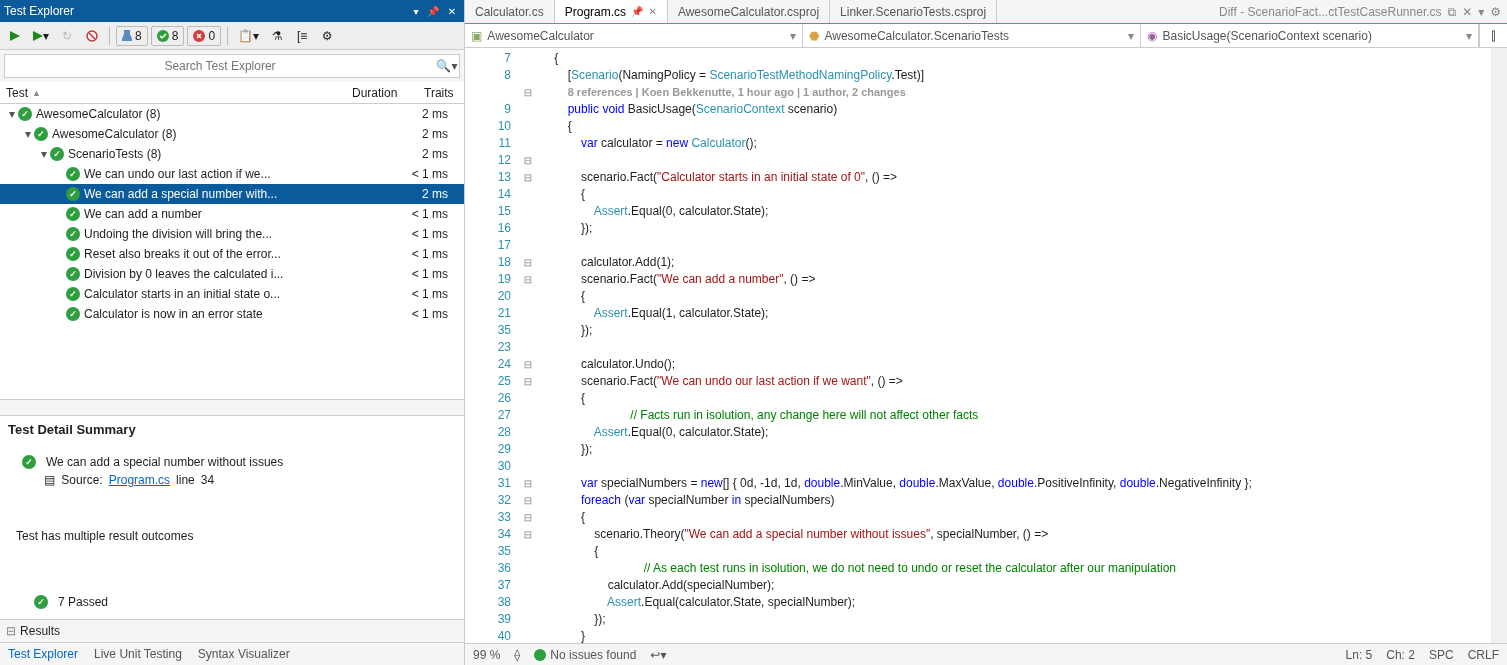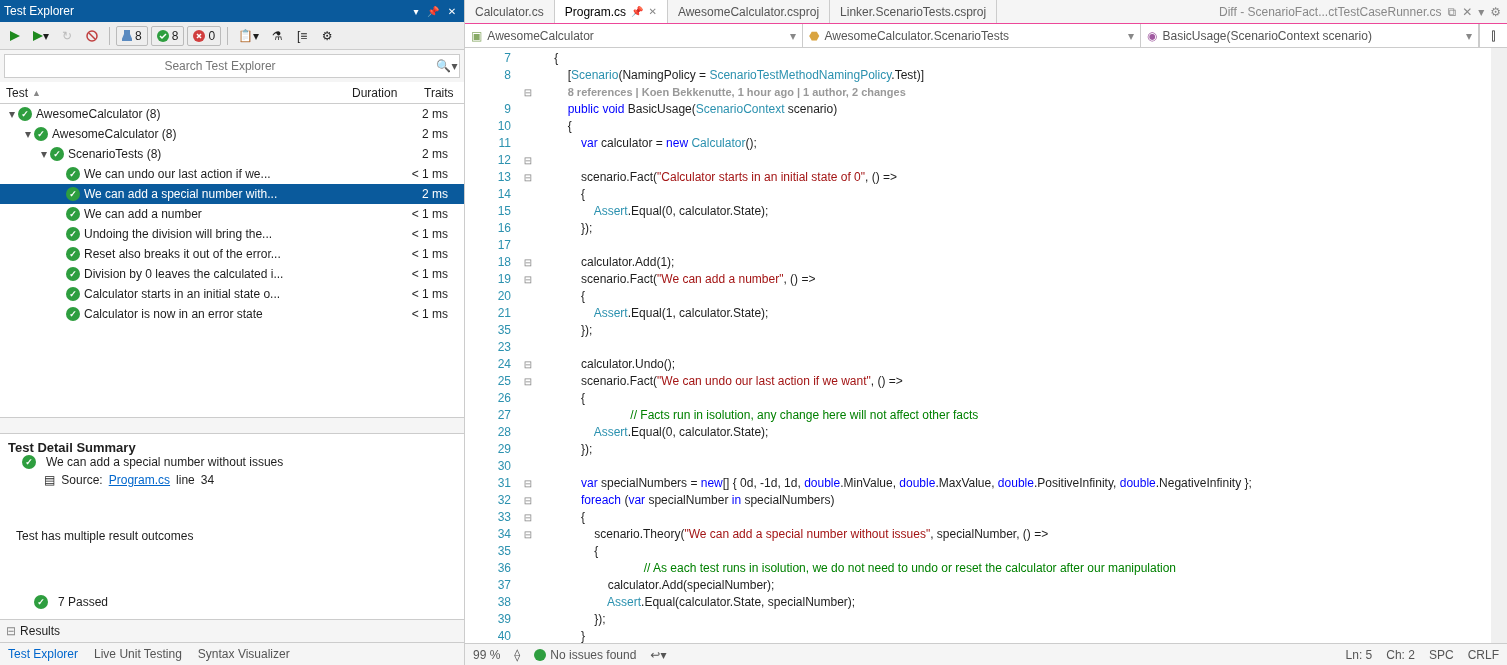--- a/index.html
+++ b/index.html
@@ -25,21 +25,21 @@
 .row{display:flex;align-items:center;height:20px;white-space:nowrap;}
 .row.sel{background:#0a5a9c;color:#fff;}
 .tw{width:12px;height:12px;display:inline-flex;align-items:center;justify-content:center;color:#555;}
 .row.sel .tw{color:#fff;}
 .tpass{width:14px;height:14px;border-radius:50%;background:#2e9e3f;display:inline-flex;align-items:center;justify-content:center;margin-right:4px;}
 .tpass::after{content:"✓";color:#fff;font-size:9px;font-weight:bold;}
 .row .name{flex:1;overflow:hidden;text-overflow:ellipsis;}
 .row .dur{width:72px;text-align:right;padding-right:16px;}
 .hscroll{height:16px;background:#f5f5f5;border-top:1px solid #ccc;}
 .summary{border-top:1px solid #ccc;background:#fff;padding:6px 8px;}
-.summary h3{font-size:13px;font-weight:600;margin-bottom:0;}
+.summary h3{font-size:13px;font-weight:600;margin-bottom:18px;}
 .sumrow{display:flex;align-items:center;gap:6px;padding-left:14px;margin-bottom:4px;}
 .link{color:#0066cc;text-decoration:underline;}
 .results-hdr{border-top:1px solid #ccc;padding:4px 6px;display:flex;align-items:center;gap:4px;}
 .bottom-tabs{display:flex;border-top:1px solid #ccc;background:#f5f5f5;}
 .bottom-tabs div{padding:4px 8px;color:#555;}
 .bottom-tabs div.active{color:#0066cc;}
 
 .right{flex:1;display:flex;flex-direction:column;position:relative;}
 .doctabs{display:flex;height:24px;background:#f5f5f5;border-bottom:1px solid #ec4899;align-items:stretch;}
 .dtab{padding:3px 10px;color:#555;border-right:1px solid #ccc;display:flex;align-items:center;gap:5px;}

